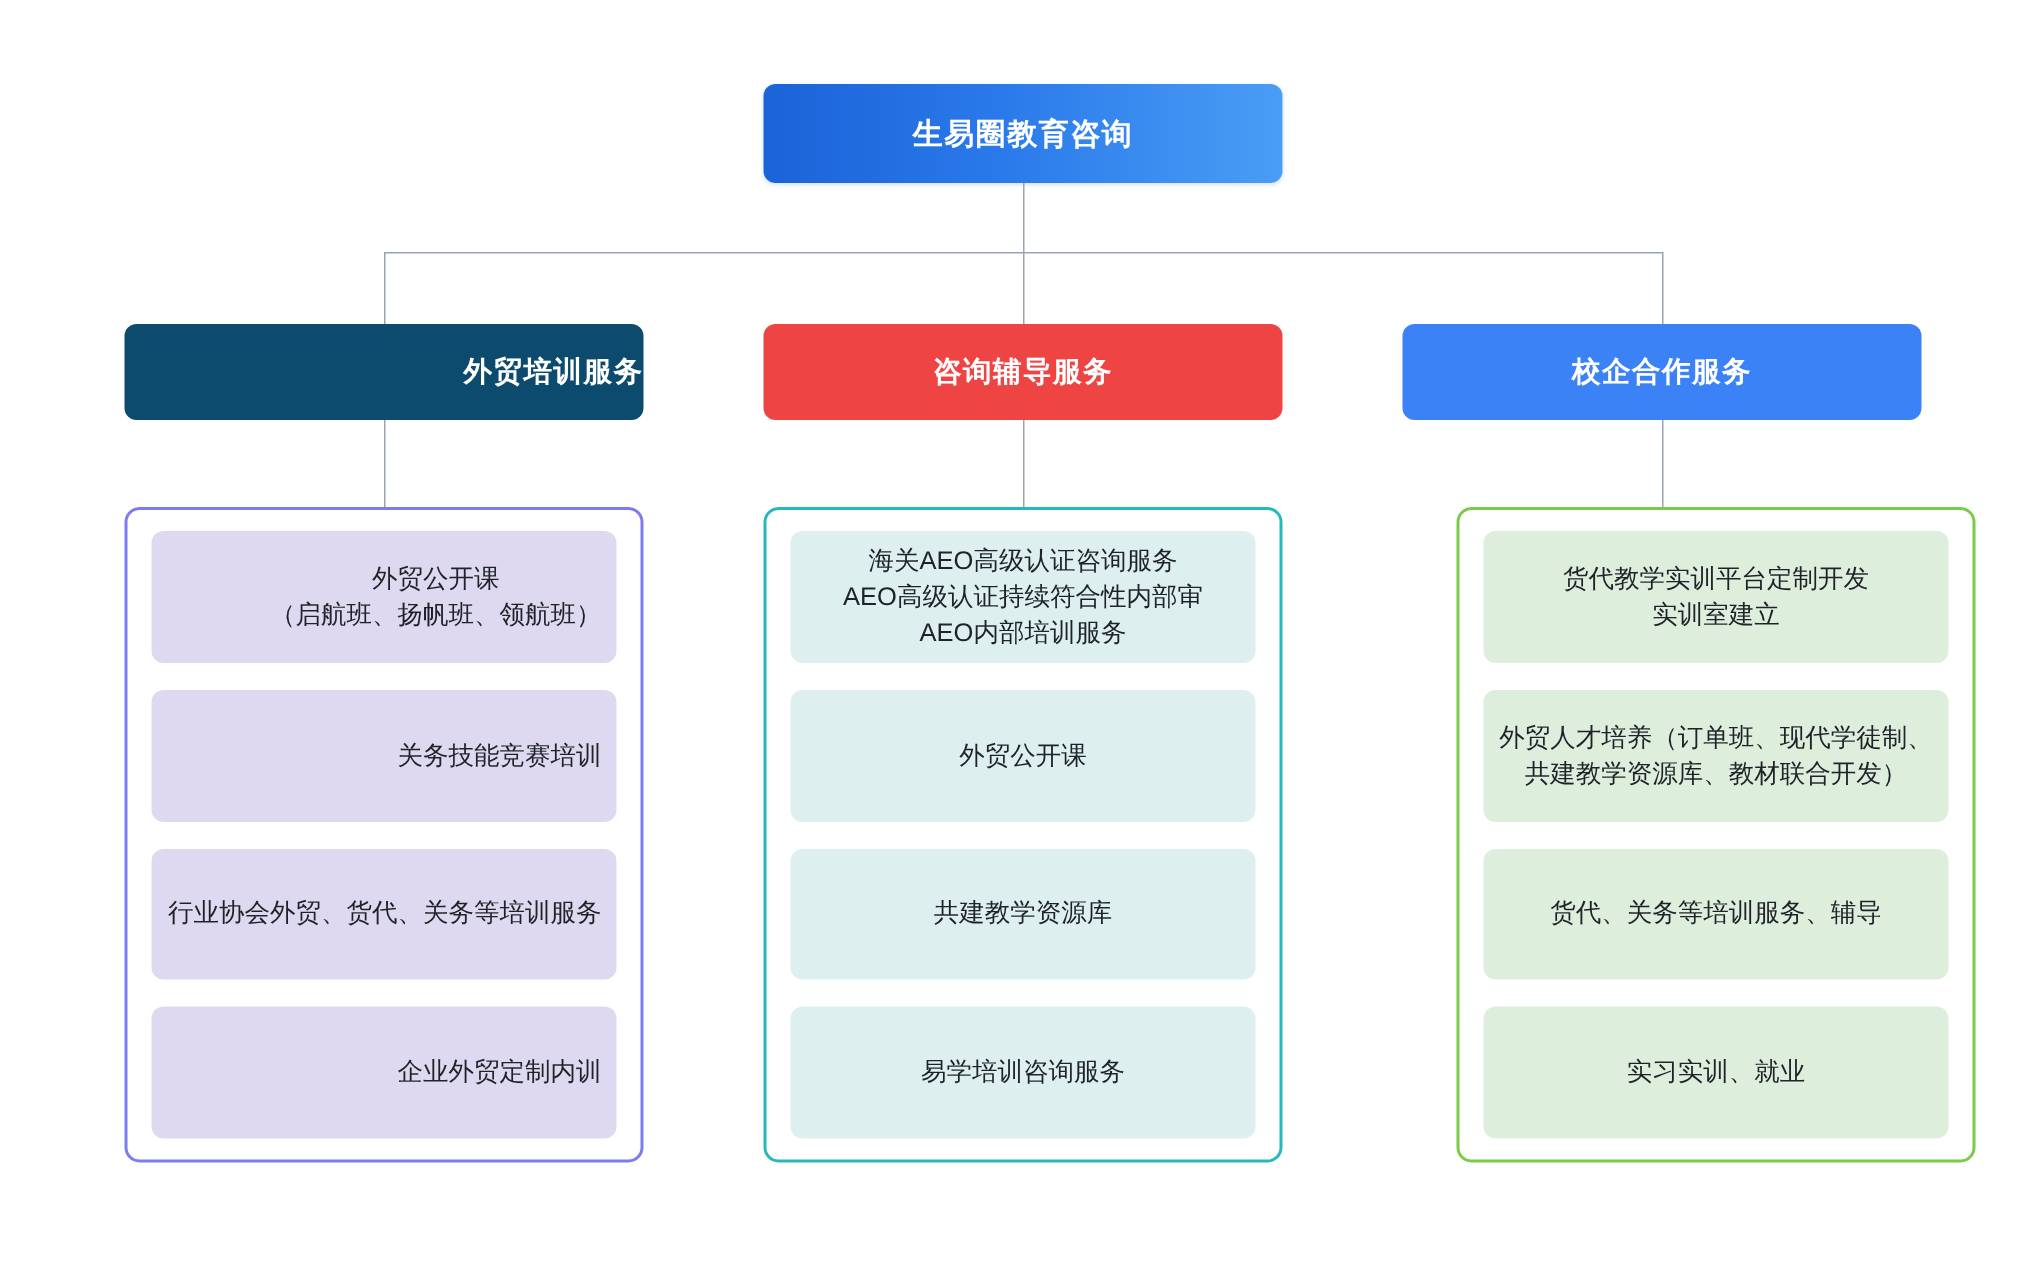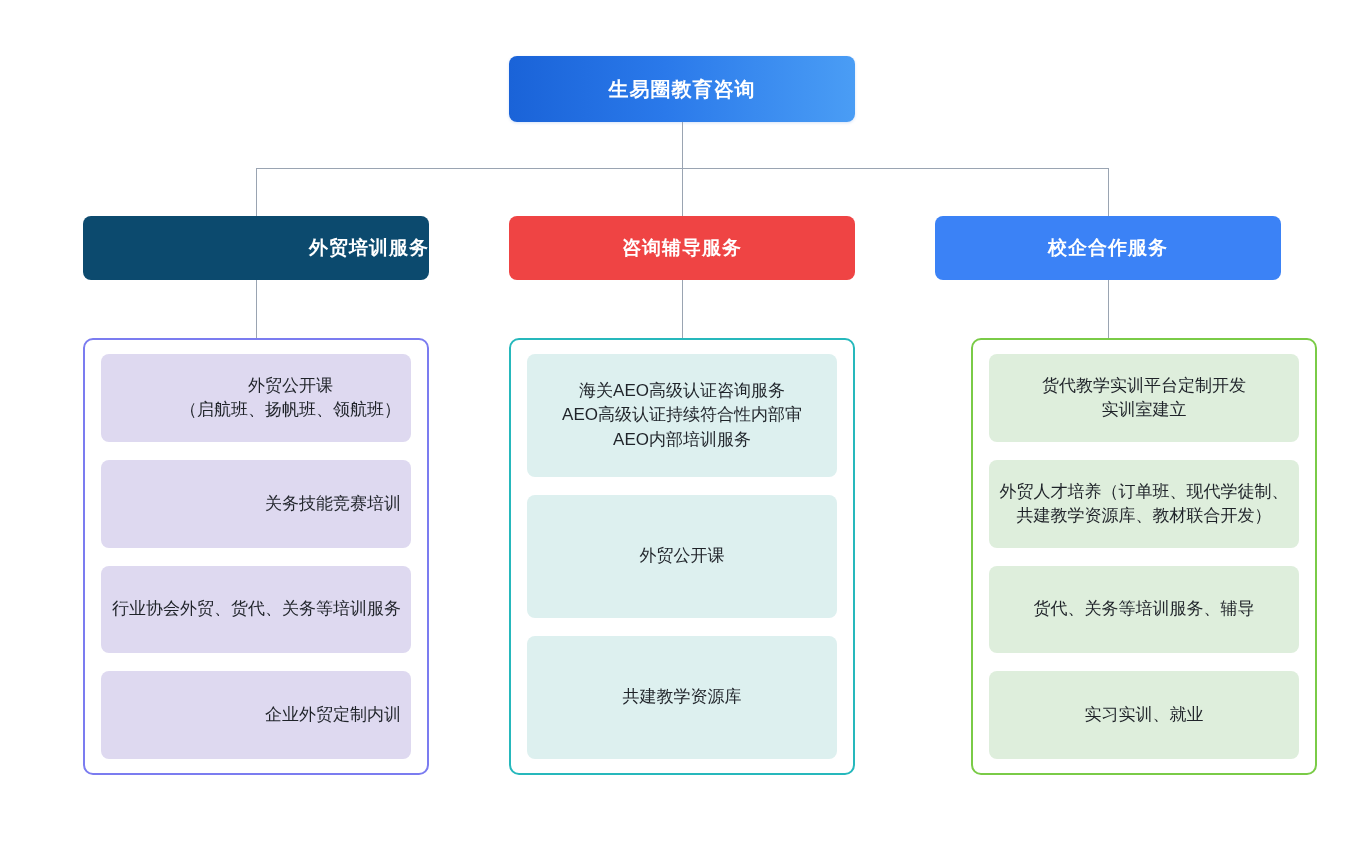--- a/index.html
+++ b/index.html
@@ -160,20 +160,23 @@
       <span class="leaf-text">海关AEO高级认证咨询服务
 AEO高级认证持续符合性内部审
 AEO内部培训服务</span>
     </div>
     <div class="leaf-card">
       <span class="leaf-text">外贸公开课</span>
     </div>
     <div class="leaf-card">
       <span class="leaf-text">共建教学资源库</span>
     </div>
+    <div class="leaf-card">
+      <span class="leaf-text">易学培训咨询服务</span>
+    </div>
   </div>
 
   <div class="group-box group-3">
     <div class="leaf-card">
       <span class="leaf-text">货代教学实训平台定制开发
 实训室建立</span>
     </div>
     <div class="leaf-card">
       <span class="leaf-text">外贸人才培养（订单班、现代学徒制、共建教学资源库、教材联合开发）</span>
     </div>

